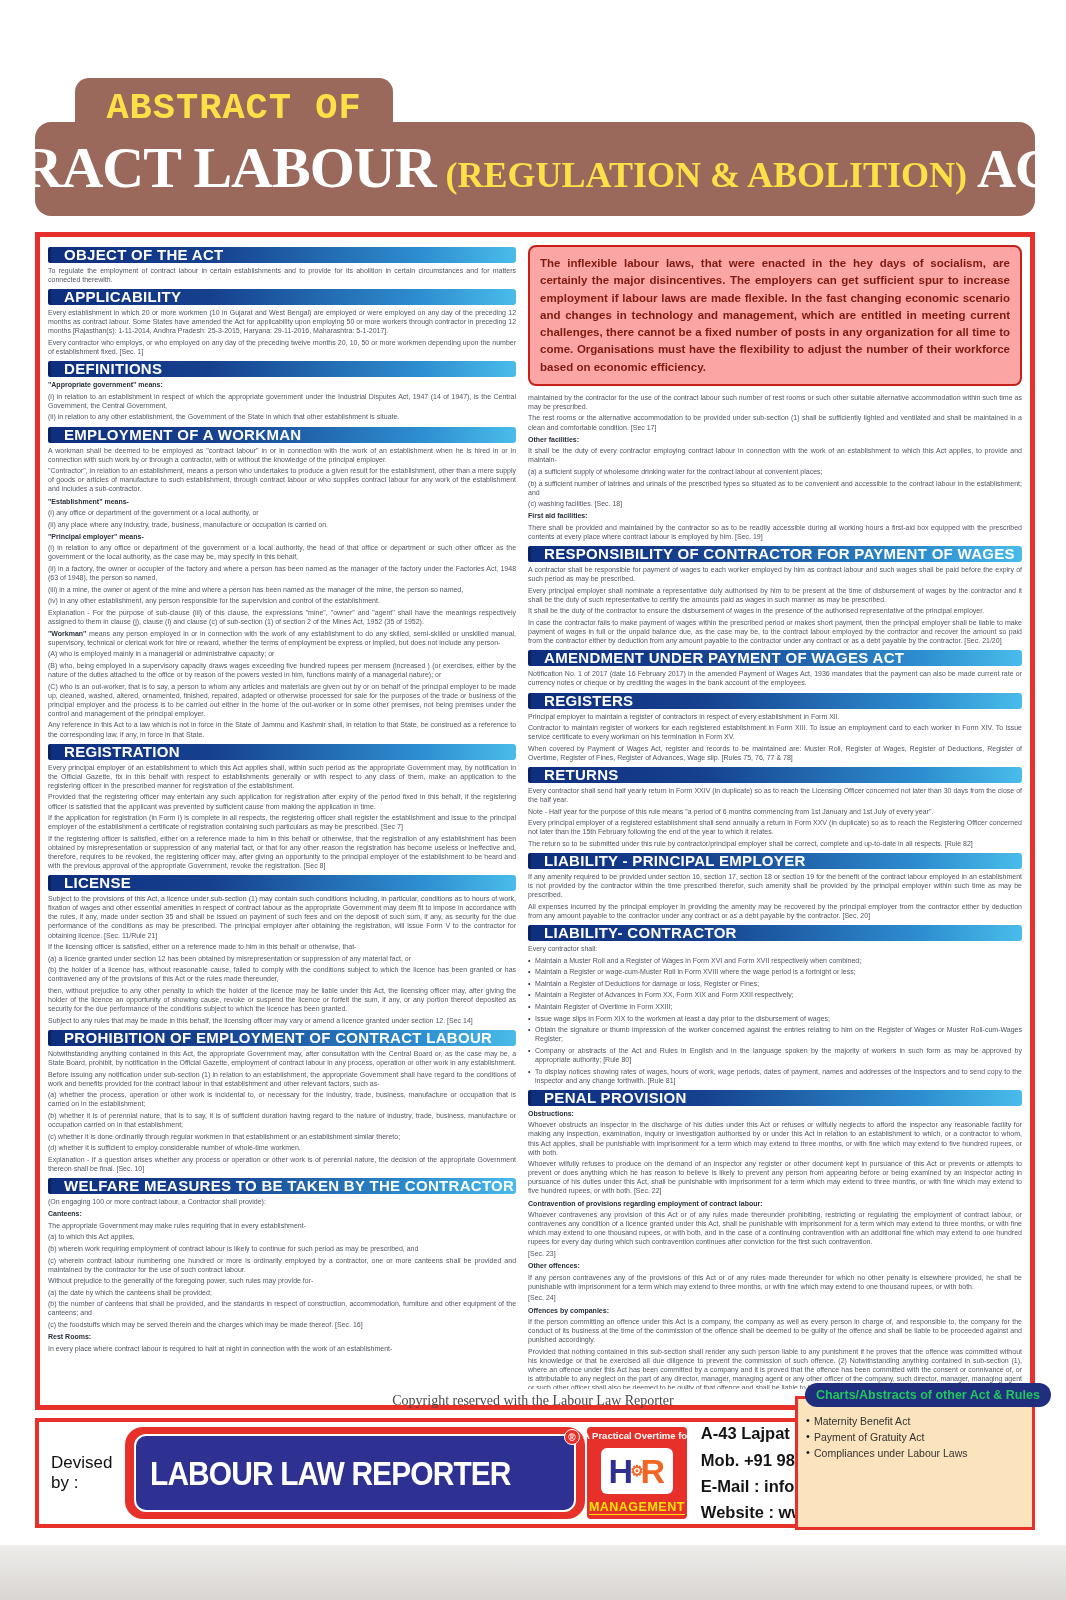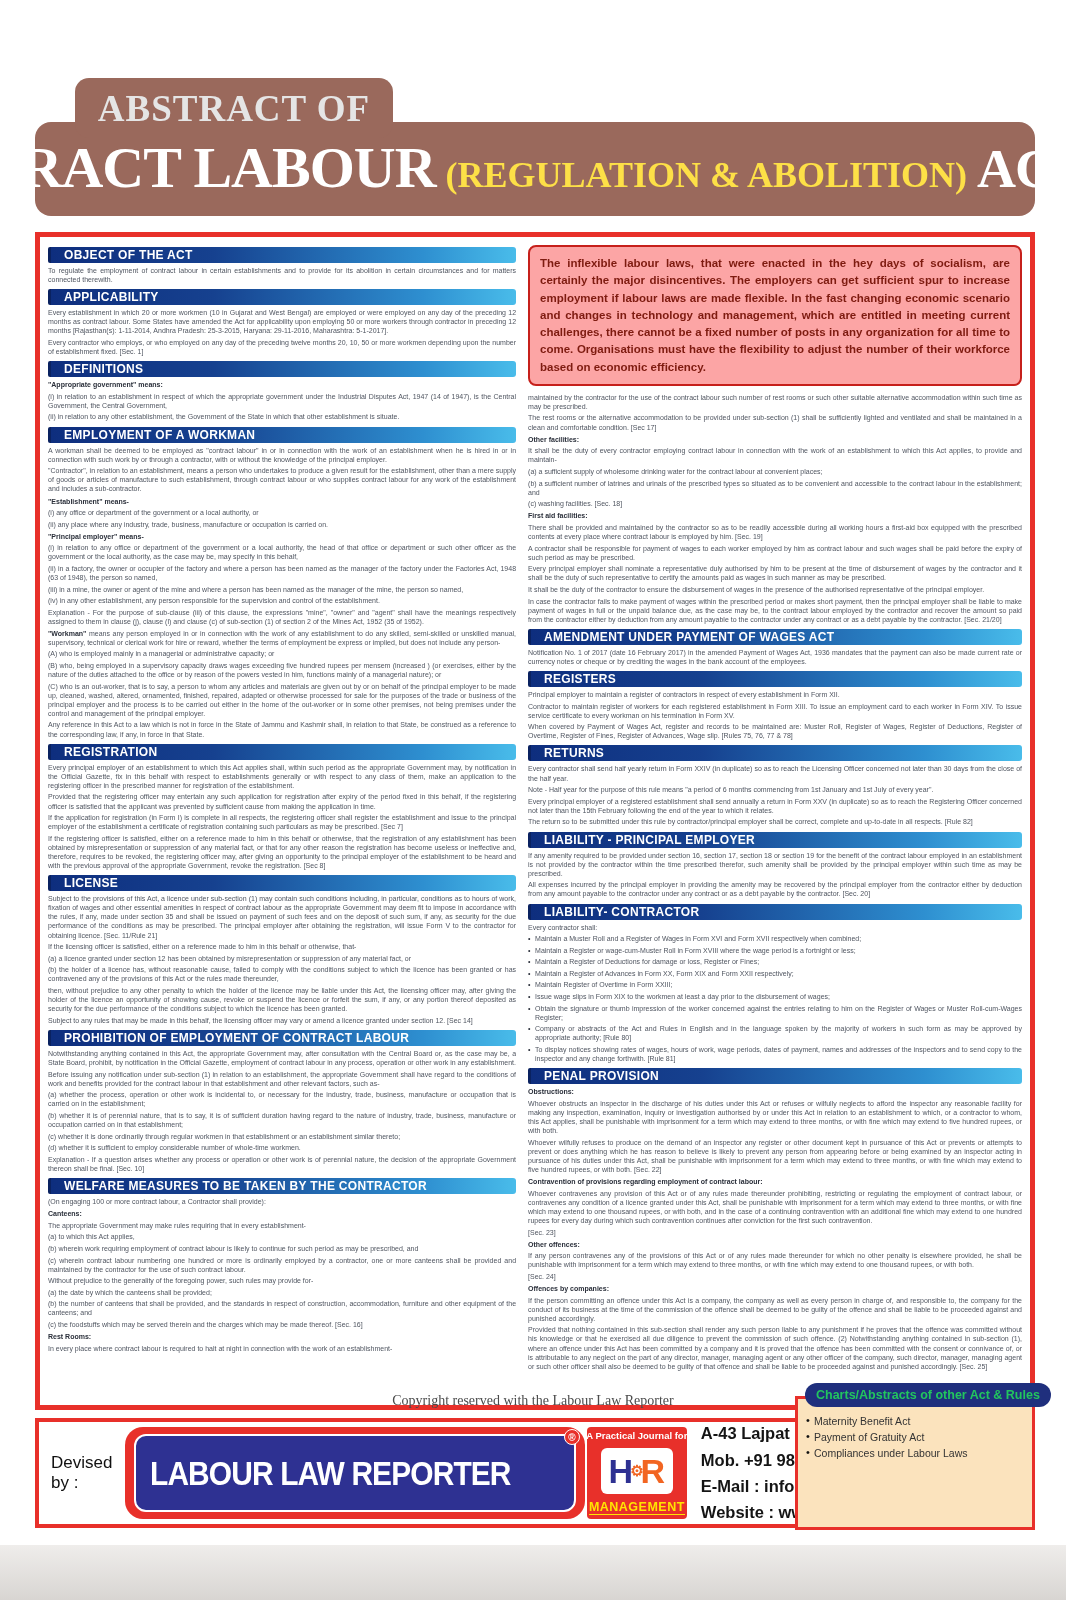--- a/index.html
+++ b/index.html
@@ -6,21 +6,21 @@
   html,body { width:1066px; height:1600px; }
   body { font-family:"Liberation Sans", sans-serif; background:#ffffff; position:relative; }
 
   
   .banner-tab{
     position:absolute; left:75px; top:78px; width:318px; height:60px;
     background:#9A695C; border-radius:14px; display:flex; align-items:center; justify-content:center;
     z-index:2;
   }
   .banner-tab span{
-    font-family:Liberation Serif, serif; font-weight:bold; color:#e5e5e5; font-size:37px; letter-spacing:1px;
+    font-family:Liberation Mono, monospace; font-weight:bold; color:#fde047; font-size:37px; letter-spacing:1px;
   }
   .banner-main{
     position:absolute; left:35px; top:122px; width:1000px; height:94px;
     background:#9A695C; border-radius:16px; display:flex; align-items:baseline; justify-content:center;
     gap:10px; z-index:1; padding-top:12px; white-space:nowrap;
   }
   .banner-main .t1{ font-family:"Liberation Serif", serif; color:#fff; font-size:58px; font-weight:bold; letter-spacing:-1px;}
   .banner-main .t2{ font-family:"Liberation Serif", serif; color:#fde047; font-size:36px; font-weight:bold; letter-spacing:0;}
   .banner-main .t3{ font-family:"Liberation Serif", serif; color:#fff; font-size:54px; font-weight:bold; letter-spacing:-1px;}
 
@@ -31,21 +31,21 @@
     padding:5px 8px 16px 8px;
   }
   .cols{ display:flex; gap:12px; height:100%; }
   .col{ overflow:hidden; }
   .col-left{ width:470px; }
   .col-right{ width:496px; }
 
   .section-bar{
     margin:5px 0 3px 0; height:16px; line-height:16px; border-radius:2px 3px 3px 2px;
     background:linear-gradient(90deg,#0E2E7E 0%,#16418F 35%,#2E8FD0 80%,#49BCEA 100%);
-    color:#fff; font-weight:bold; font-size:12px; letter-spacing:.3px; padding-left:13px;
+    color:#fff; font-weight:bold; font-size:15px; letter-spacing:.3px; padding-left:13px;
     border-left:3px solid #0A2260;
   }
   .para{ font-size:7px; line-height:1.3; color:#4F5560; text-align:justify; margin:2.5px 0; }
   .subhead{ font-size:7px; line-height:1.3; color:#2A2F3A; font-weight:bold; margin:3px 0 1px 0; }
   .bullet{ font-size:7px; line-height:1.3; color:#4F5560; text-align:justify; margin:2.5px 0; padding-left:7px; position:relative; }
   .bullet::before{ content:"•"; position:absolute; left:0; top:0; color:#2A2F3A; }
   .para b{ color:#2A2F3A; }
 
   
   .intro-box{
@@ -204,20 +204,21 @@
       <div id="col-right-sections">
           <p class="para">maintained by the contractor for the use of the contract labour such number of rest rooms or such other suitable alternative accommodation within such time as may be prescribed.</p>
           <p class="para">The rest rooms or the alternative accommodation to be provided under sub-section (1) shall be sufficiently lighted and ventilated and shall be maintained in a clean and comfortable condition. [Sec 17]</p>
           <p class="subhead">Other facilities:</p>
           <p class="para">It shall be the duty of every contractor employing contract labour in connection with the work of an establishment to which this Act applies, to provide and maintain-</p>
           <p class="para">(a) a sufficient supply of wholesome drinking water for the contract labour at convenient places;</p>
           <p class="para">(b) a sufficient number of latrines and urinals of the prescribed types so situated as to be convenient and accessible to the contract labour in the establishment; and</p>
           <p class="para">(c) washing facilities. [Sec. 18]</p>
           <p class="subhead">First aid facilities:</p>
           <p class="para">There shall be provided and maintained by the contractor so as to be readily accessible during all working hours a first-aid box equipped with the prescribed contents at every place where contract labour is employed by him. [Sec. 19]</p>
+          <div class="section-bar">RESPONSIBILITY OF CONTRACTOR FOR PAYMENT OF WAGES</div>
           <p class="para">A contractor shall be responsible for payment of wages to each worker employed by him as contract labour and such wages shall be paid before the expiry of such period as may be prescribed.</p>
           <p class="para">Every principal employer shall nominate a representative duly authorised by him to be present at the time of disbursement of wages by the contractor and it shall be the duty of such representative to certify the amounts paid as wages in such manner as may be prescribed.</p>
           <p class="para">It shall be the duty of the contractor to ensure the disbursement of wages in the presence of the authorised representative of the principal employer.</p>
           <p class="para">In case the contractor fails to make payment of wages within the prescribed period or makes short payment, then the principal employer shall be liable to make payment of wages in full or the unpaid balance due, as the case may be, to the contract labour employed by the contractor and recover the amount so paid from the contractor either by deduction from any amount payable to the contractor under any contract or as a debt payable by the contractor. [Sec. 21/20]</p>
           <div class="section-bar">AMENDMENT UNDER PAYMENT OF WAGES ACT</div>
           <p class="para">Notification No. 1 of 2017 (date 16 February 2017) in the amended Payment of Wages Act, 1936 mandates that the payment can also be made current rate or currency notes or cheque or by crediting the wages in the bank account of the employees.</p>
           <div class="section-bar">REGISTERS</div>
           <p class="para">Principal employer to maintain a register of contractors in respect of every establishment in Form XII.</p>
           <p class="para">Contractor to maintain register of workers for each registered establishment in Form XIII. To issue an employment card to each worker in Form XIV. To issue service certificate to every workman on his termination in Form XV.</p>
           <p class="para">When covered by Payment of Wages Act, register and records to be maintained are: Muster Roll, Register of Wages, Register of Deductions, Register of Overtime, Register of Fines, Register of Advances, Wage slip. [Rules 75, 76, 77 &amp; 78]</p>
@@ -262,21 +263,21 @@
 
 <div class="footer-box">
   <div class="devised">Devised by :</div>
   <div class="llr-logo-outer">
     <div class="llr-logo-inner">
       <span class="llr-text">LABOUR LAW REPORTER</span>
       <span class="llr-reg">®</span>
     </div>
   </div>
   <div class="hr-block">
-    <div class="hr-journal">A Practical Journal for</div>
+    <div class="hr-journal">A Practical Overtime for</div>
     <div class="hr-letters">
       <span class="h">H</span>
       <span class="gear">⚙</span>
       <span class="r">R</span>
     </div>
     <div class="hr-mgmt">MANAGEMENT</div>
   </div>
   <div class="address">
     <div>A-43 Lajpat Nagar - 2, New Delhi - 110 024.</div>
     <div>Mob. +91 9891114444, +91 8468000000</div>

